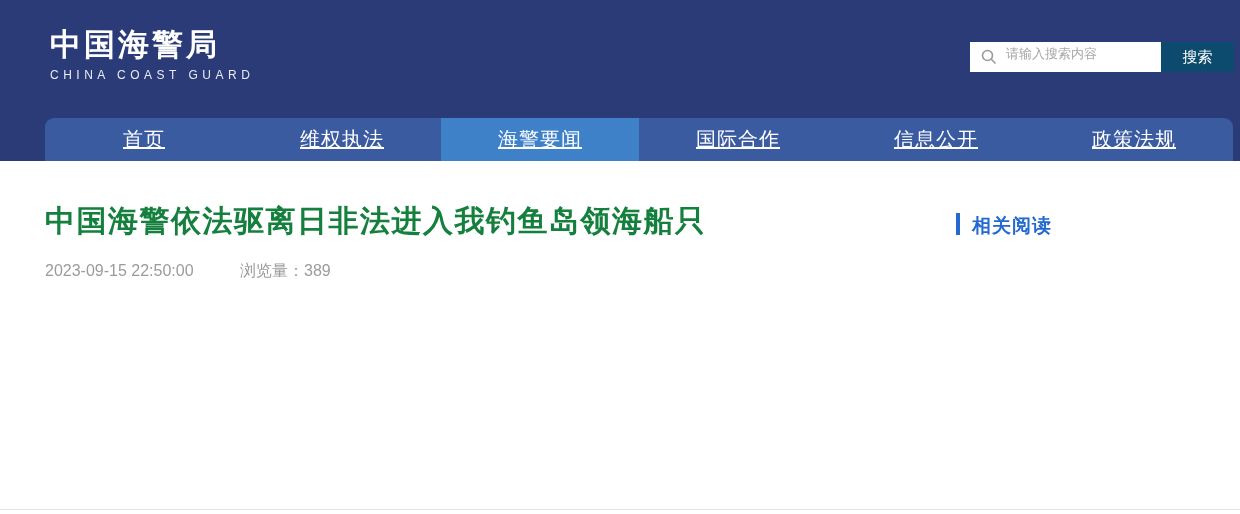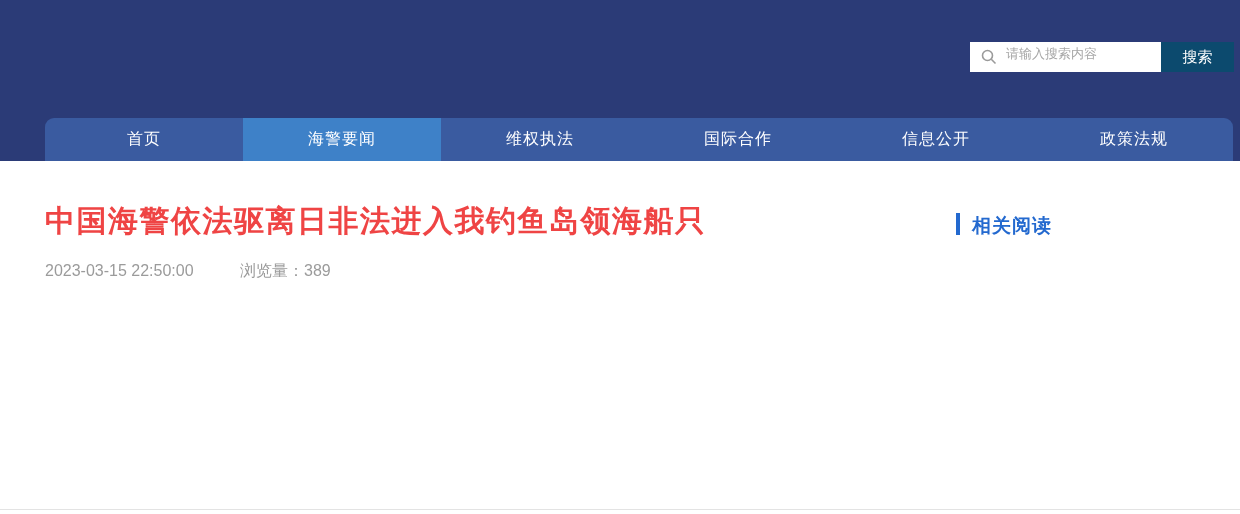--- a/index.html
+++ b/index.html
@@ -14,73 +14,77 @@
 
   .search { position:absolute; top:42px; right:6px; display:flex; height:30px; }
   .search-box { position:relative; width:191px; height:30px; background:#ffffff; }
   .search-box input { width:100%; height:100%; border:none; outline:none; padding:0 8px 8px 36px; font-size:13px; color:#333; font-family:"Liberation Sans","DejaVu Sans",sans-serif; }
   .search-box input::placeholder { color:#a6a6a6; }
   .search-icon { position:absolute; left:11px; top:7px; width:16px; height:16px; pointer-events:none; }
   .search-btn { width:73px; height:30px; background:#0c4a6e; color:#ffffff; border:none; font-size:15px; cursor:pointer; font-family:"Liberation Sans","DejaVu Sans",sans-serif; }
 
   
   .nav { position:absolute; left:45px; bottom:0; width:1188px; height:43px; background:#3A5BA0; border-radius:9px 9px 0 0; overflow:hidden; display:flex; }
-  .nav-item { flex:1; display:flex; align-items:center; justify-content:center; color:#ffffff; font-size:16px; letter-spacing:1px; cursor:pointer; }
+  .nav-item { flex:1; display:flex; align-items:center; justify-content:center; color:#ffffff; font-size:20px; letter-spacing:1px; cursor:pointer;text-decoration:underline; }
   .nav-item.active { background:#3E81C8; }
 
   
   .content { position:relative; width:1240px; height:353px; background:#ffffff; }
 
-  .article-title { position:absolute; left:45px; top:40px; font-size:30px; font-weight:700; color:#ef4444; letter-spacing:1.5px; }
+  .article-title { position:absolute; left:45px; top:40px; font-size:30px; font-weight:700; color:#15803d; letter-spacing:1.5px; }
 
   .article-meta { position:absolute; left:45px; top:100px; font-size:16px; color:#9b9b9b; }
   .meta-views { margin-left:42px; }
 
   .article-body { position:absolute; left:45px; top:143px; width:803px; font-size:20px; line-height:41px; color:#333333; text-align:justify; text-indent:2em; letter-spacing:0.5px; }
 
   .related { position:absolute; left:956px; top:52px; display:flex; align-items:flex-start; }
   .related-bar { width:4px; height:22px; background:#2369CF; margin-right:12px; }
   .related-title { color:#2369CF; font-size:19px; font-weight:700; letter-spacing:1px; }
 
   .bottom-line { position:absolute; left:0; bottom:4px; width:1240px; border-top:1px solid #e3e3e3; }
 </style>
 </head>
 <body>
 
 <div class="header">
 
+  <div class="logo">
+    <div class="logo-zh">中国海警局</div>
+    <div class="logo-en">CHINA COAST GUARD</div>
+  </div>
 
   <div class="search">
     <div class="search-box">
       <svg class="search-icon" viewBox="0 0 16 16">
         <circle cx="6.5" cy="6.5" r="5" fill="none" stroke="#9a9a9a" stroke-width="1.6"></circle>
         <line x1="10.3" y1="10.3" x2="14.5" y2="14.5" stroke="#9a9a9a" stroke-width="1.6"></line>
       </svg>
       <input type="text" placeholder="请输入搜索内容" style="">
     </div>
     <button class="search-btn">搜索</button>
   </div>
 
   <div class="nav">
     <div class="nav-item">首页</div>
+    <div class="nav-item">维权执法</div>
     <div class="nav-item active">海警要闻</div>
-    <div class="nav-item">维权执法</div>
     <div class="nav-item">国际合作</div>
     <div class="nav-item">信息公开</div>
     <div class="nav-item">政策法规</div>
   </div>
 
 </div>
 
 <div class="content">
 
   <h1 class="article-title">中国海警依法驱离日非法进入我钓鱼岛领海船只</h1>
 
   <div class="article-meta">
-    <span class="meta-date">2023-03-15 22:50:00</span>
+    <span class="meta-date">2023-09-15 22:50:00</span>
     <span class="meta-views"><span>浏览量：</span><span>389</span></span>
   </div>
 
   <div class="related">
     <div class="related-bar"></div>
     <div class="related-title">相关阅读</div>
   </div>
 
 
   <div class="bottom-line"></div>

